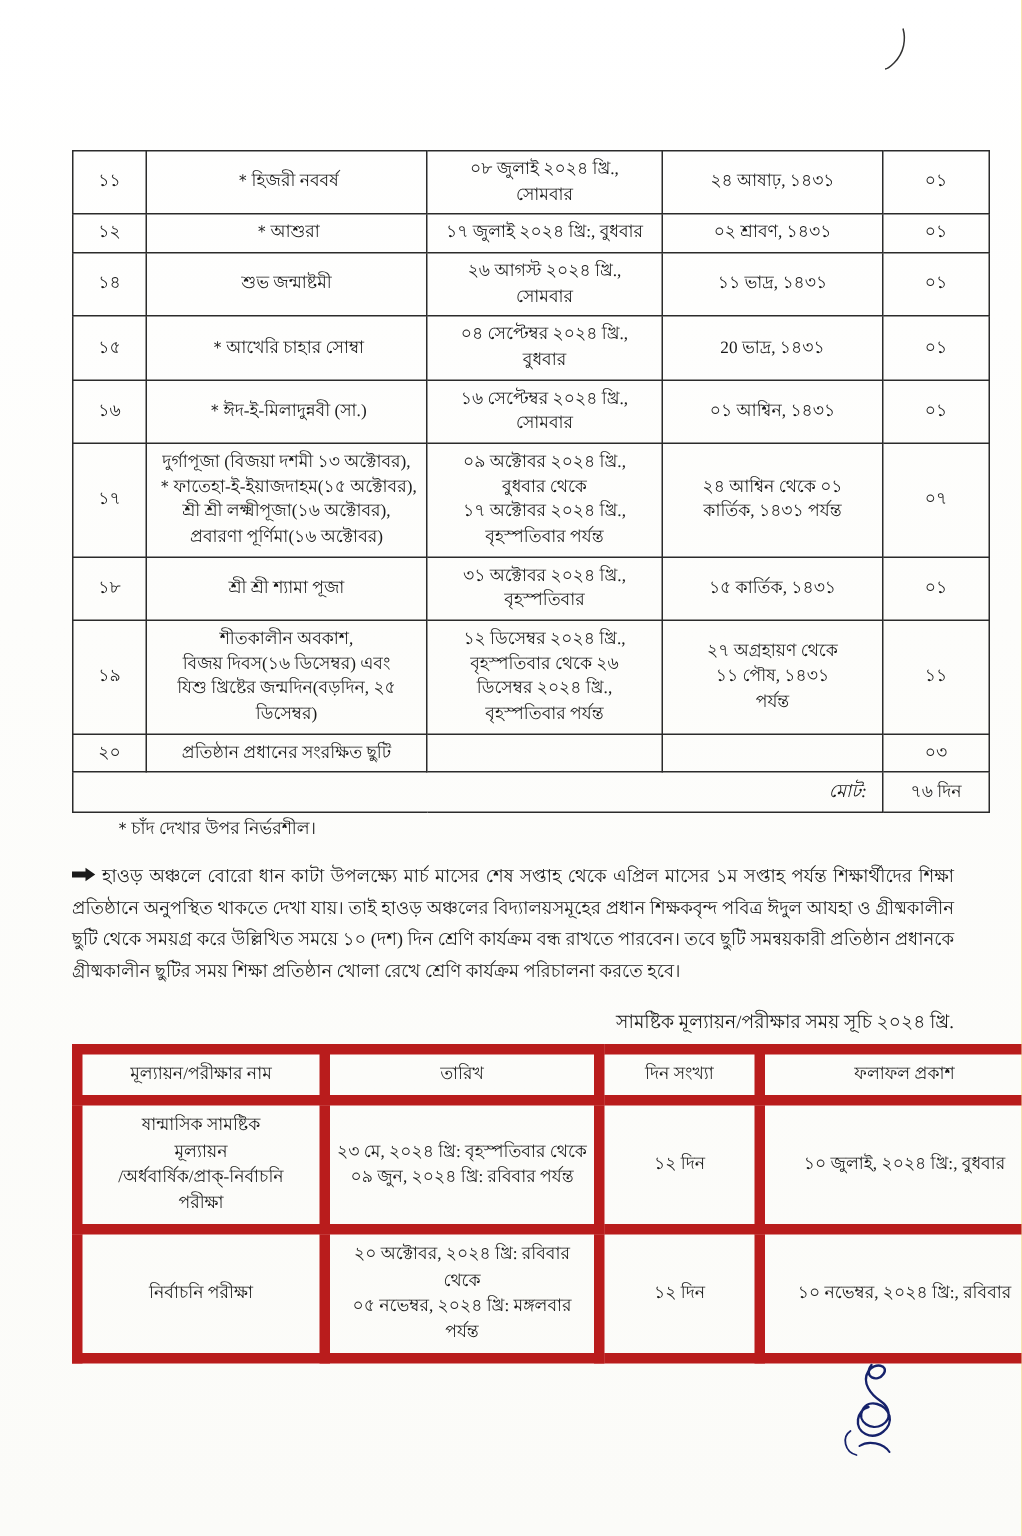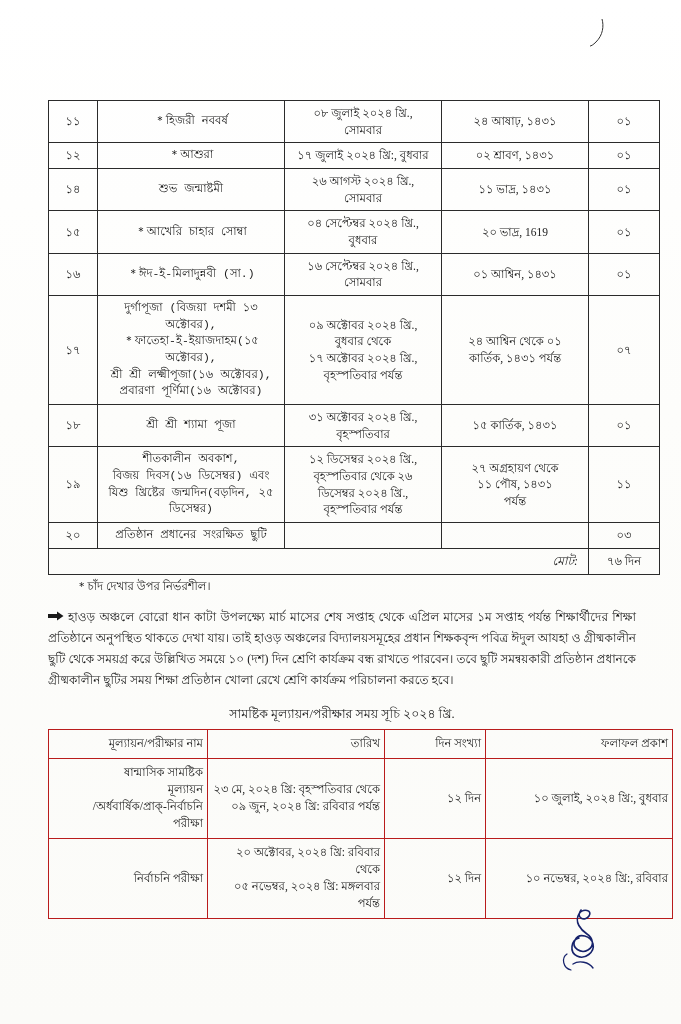--- a/index.html
+++ b/index.html
@@ -43,21 +43,21 @@
   }
   table.holiday td {
     border: 1px solid #2b2b2b;
     font-size: 11.5px;
     line-height: 1.45;
     text-align: center;
     vertical-align: middle;
     padding: 4px 3px;
   }
   td.sl { width: 42px; }
-  td.name { width: 180px; font-family: Liberation Mono, monospace; }
+  td.name { width: 180px; }
   td.date { width: 150px; }
   td.bangla { width: 140px; }
   td.days { width: 64px; border-radius: 20px; }
 
   tr.total td.total-label {
     text-align: right;
     padding-right: 10px;
     font-size: 12px;
     font-style: italic;
   }
@@ -77,35 +77,35 @@
     text-justify: inter-word;
   }
   .arrow {
     display: inline-block;
     margin-right: 4px;
     color: #1a1a1a;
   }
 
   .subtitle {
     margin-top: 14px;
-    text-align: center;
+    text-align: right;
     font-size: 12.5px;
   }
 
   table.exam {
     border-collapse: collapse;
     width: 100%;
     table-layout: fixed;
     margin-top: 4px;
   }
   table.exam th, table.exam td {
-    border: 1px solid #b91c1c;
+    border: 7px solid #b91c1c;
     font-size: 11.5px;
     line-height: 1.5;
-    text-align: right;
+    text-align: center;
     vertical-align: middle;
     padding: 5px 4px;
     font-weight: normal;
   }
   .ex-c1 { width: 150px; }
   .ex-c2 { width: 168px; margin-left: 12px; }
   .ex-c3 { width: 92px; }
   .ex-c4 { width: 178px; }
 
   .sig {
@@ -162,21 +162,21 @@
           <td class="date multi-line">২৬ আগস্ট ২০২৪ খ্রি.,
 সোমবার</td>
           <td class="bangla multi-line">১১ ভাদ্র, ১৪৩১</td>
           <td class="days">০১</td>
         </tr>
         <tr>
           <td class="sl">১৫</td>
           <td class="name multi-line">＊আখেরি চাহার সোম্বা</td>
           <td class="date multi-line">০৪ সেপ্টেম্বর ২০২৪ খ্রি.,
 বুধবার</td>
-          <td class="bangla multi-line">২০ ভাদ্র, 1619</td>
+          <td class="bangla multi-line">20 ভাদ্র, ১৪৩১</td>
           <td class="days">০১</td>
         </tr>
         <tr>
           <td class="sl">১৬</td>
           <td class="name multi-line">＊ঈদ-ই-মিলাদুন্নবী (সা.)</td>
           <td class="date multi-line">১৬ সেপ্টেম্বর ২০২৪ খ্রি.,
 সোমবার</td>
           <td class="bangla multi-line">০১ আশ্বিন, ১৪৩১</td>
           <td class="days">০১</td>
         </tr>

